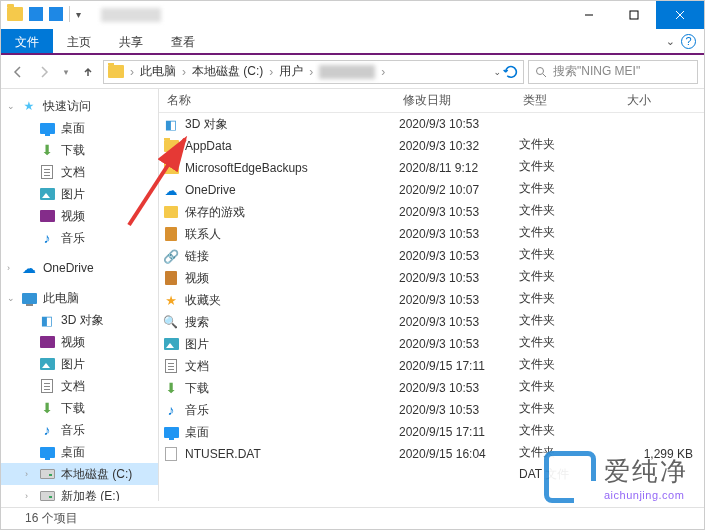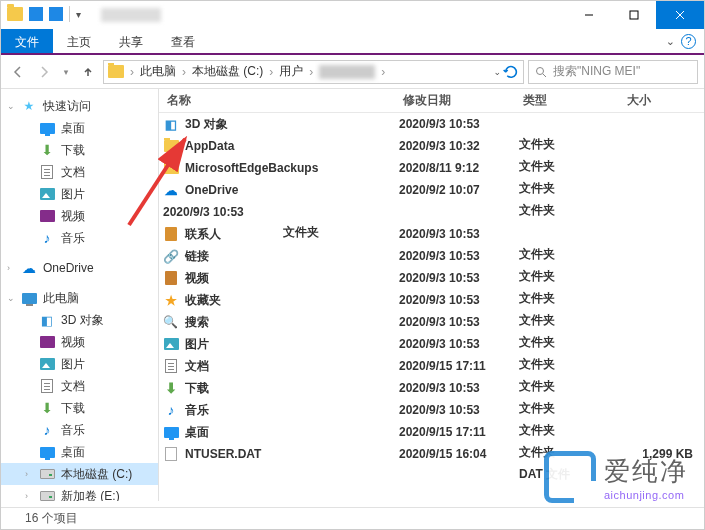--- a/index.html
+++ b/index.html
@@ -69,21 +69,21 @@
 .ic-drive::after { content: ""; position: absolute; right: 2px; bottom: 2px; width: 3px; height: 2px; background: #3aa45e; }
 .ic-onedrive-file { color: #0078d7; font-size: 13px; }
 .ic-contact { width: 12px; height: 14px; background: #d89030; border-radius: 1px; }
 .ic-link { color: #666; font-size: 13px; }
 .ic-videofile { width: 12px; height: 14px; background: #c98030; border-radius: 1px; }
 .ic-favstar { color: #f5a623; font-size: 13px; }
 .ic-search { color: #3494d6; font-size: 12px; }
 .ic-saved { width: 14px; height: 12px; background: #f5c94b; border-radius: 1px; position: relative; }
 .ic-dat { width: 12px; height: 14px; background: #fff; border: 1px solid #aaa; }
 
-.content { flex: 1; position: relative; overflow: hidden; font-weight: bold; }
+.content { flex: 1; position: relative; overflow: hidden; }
 .colheaders { display: flex; height: 24px; align-items: center; border-bottom: 1px solid #e8e8e8; padding-left: 4px; color: #555; }
 .colh { padding-left: 4px; }
 .colh.name { width: 236px; }
 .colh.date { width: 120px; }
 .colh.type { width: 104px; }
 .colh.size { width: 80px; }
 .rows { }
 .row { display: flex; height: 22px; align-items: center; padding-left: 4px; color: #333; }
 .row .cell-name { width: 236px; display: flex; align-items: center; gap: 6px; }
 .row .cell-date { width: 120px; }
@@ -354,20 +354,26 @@
             <span class="ic">
               <span class="ic-onedrive-file">☁</span>
             </span>
             <span>OneDrive</span>
           </div>
           <div class="cell-date">2020/9/2 10:07</div>
           <div class="cell-type">文件夹</div>
           <div class="cell-size"></div>
         </div>
         <div class="row">
+          <div class="cell-name">
+            <span class="ic">
+              <span class="ic-saved"></span>
+            </span>
+            <span>保存的游戏</span>
+          </div>
           <div class="cell-date">2020/9/3 10:53</div>
           <div class="cell-type">文件夹</div>
           <div class="cell-size"></div>
         </div>
         <div class="row">
           <div class="cell-name">
             <span class="ic">
               <span class="ic-contact"></span>
             </span>
             <span>联系人</span>

